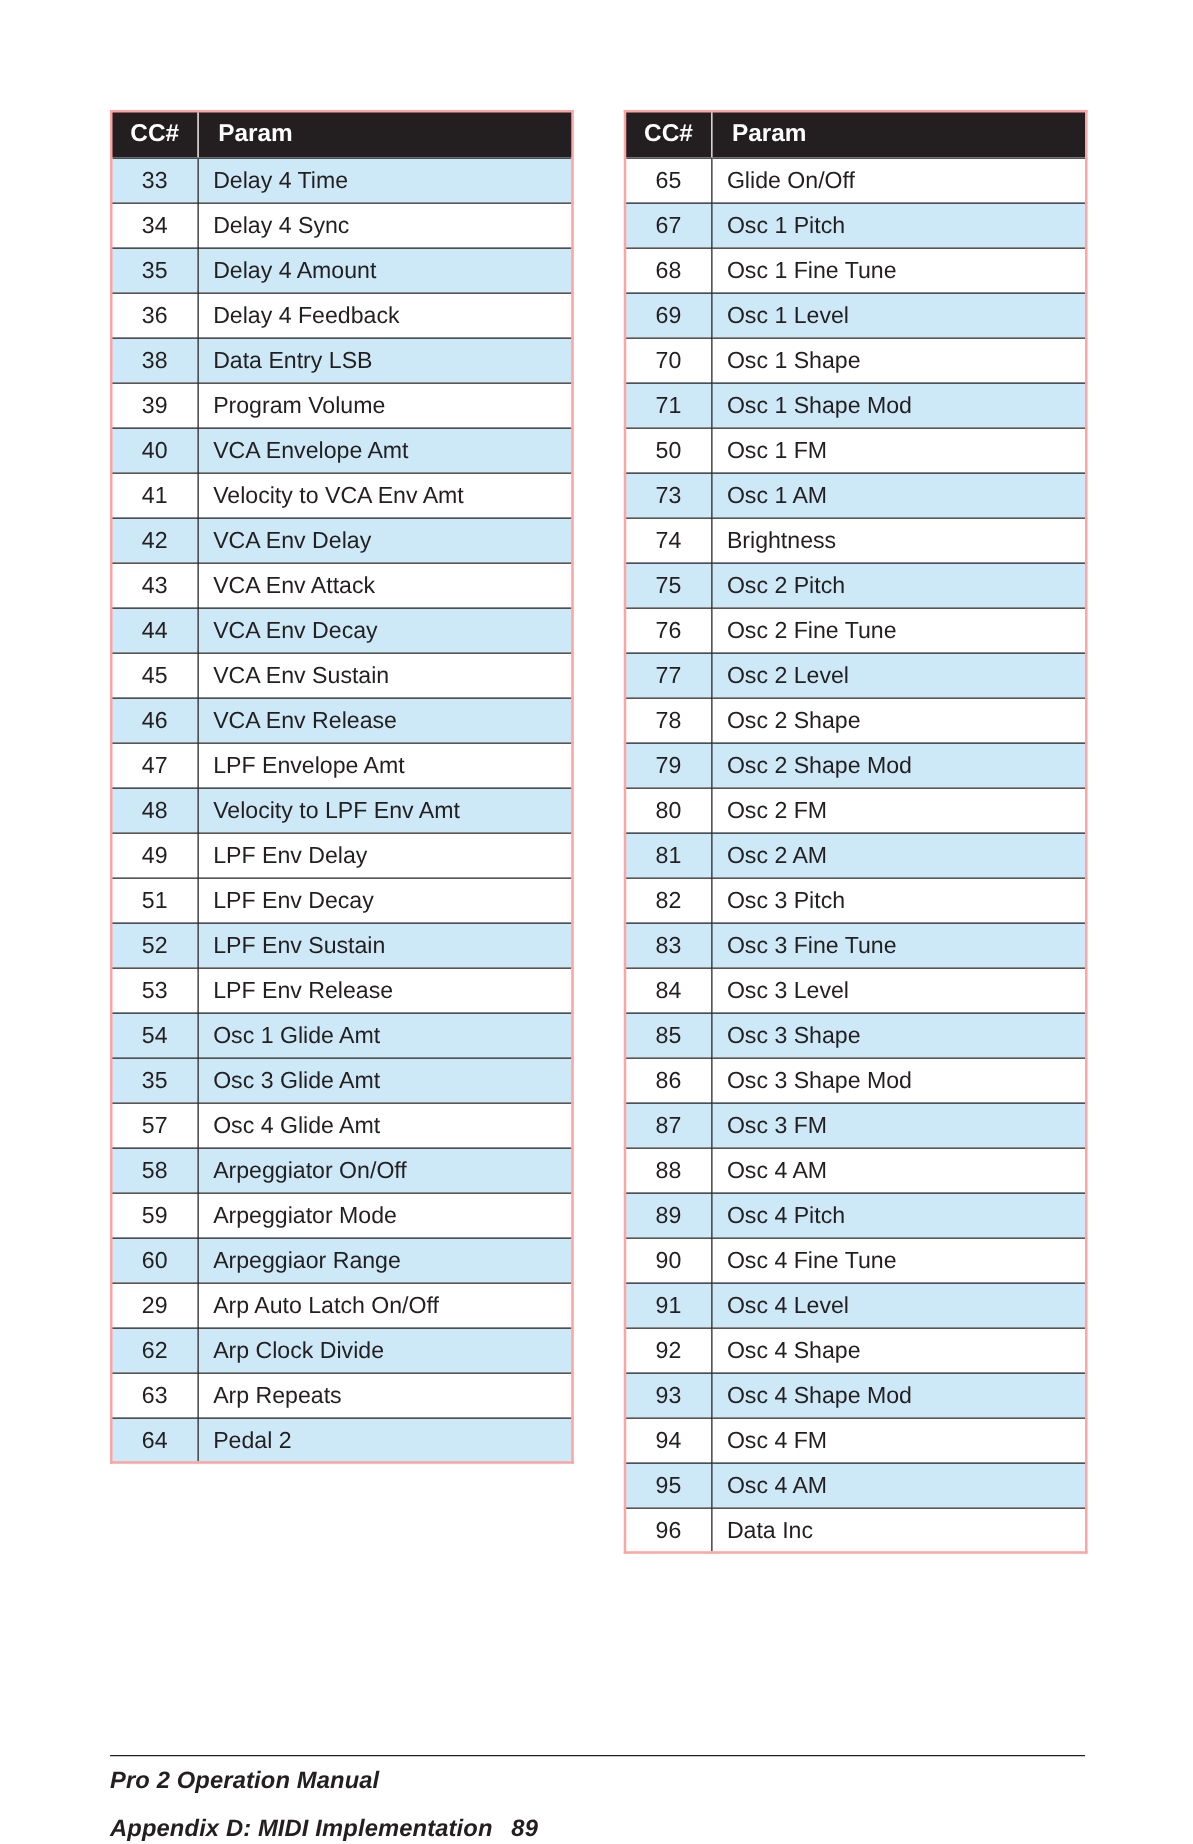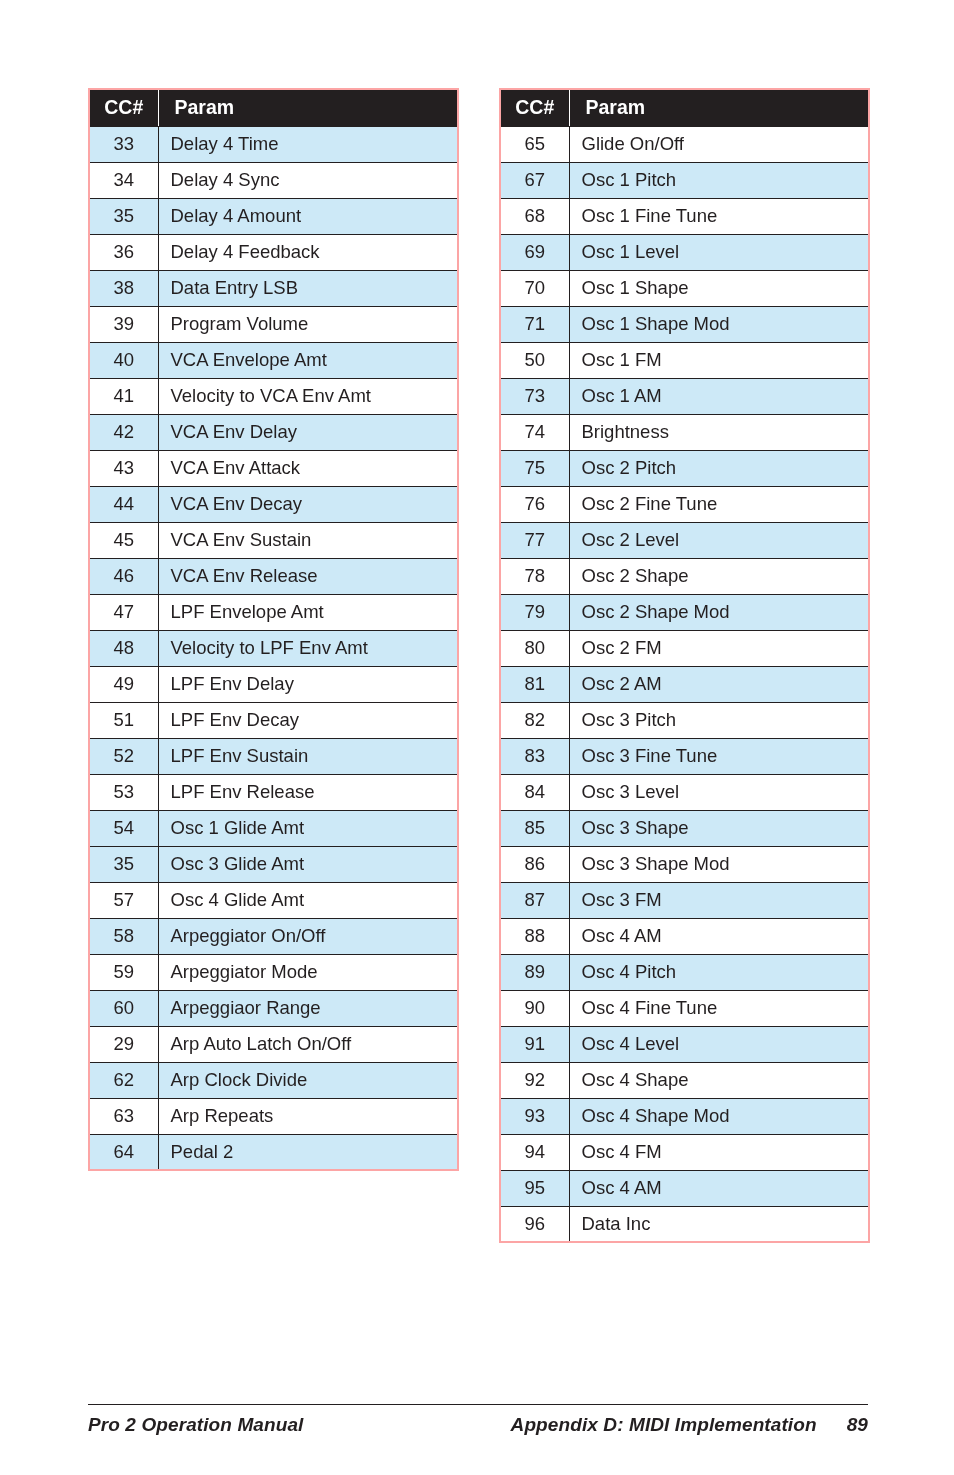--- a/index.html
+++ b/index.html
@@ -100,25 +100,27 @@
   }
   .footer-row {
     display: flex;
     align-items: baseline;
     justify-content: space-between;
     margin-top: 9px;
     font-style: italic;
     font-weight: bold;
     font-size: 19px;
     letter-spacing: 0.1px;
+    flex-direction: column;
   }
   .footer-right {
     display: flex;
     align-items: center;
-    gap: 30px;
+    gap: 15px;
+    margin-top: 17px;
   }
   .footer-left { white-space: nowrap; }
   .footer-center { white-space: nowrap; }
   .footer-page { white-space: nowrap; }
 </style>
 </head>
 <body>
 
 <div class="page">
 

